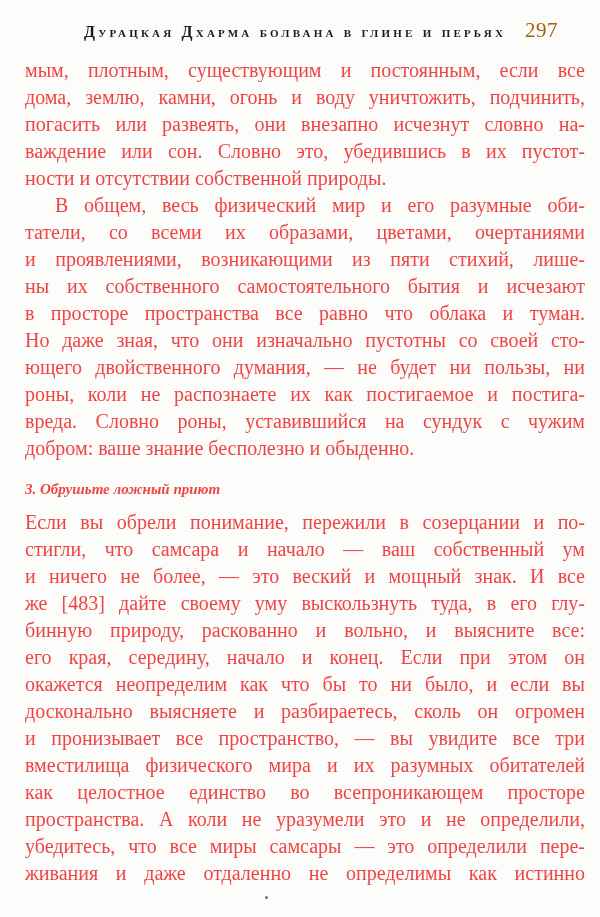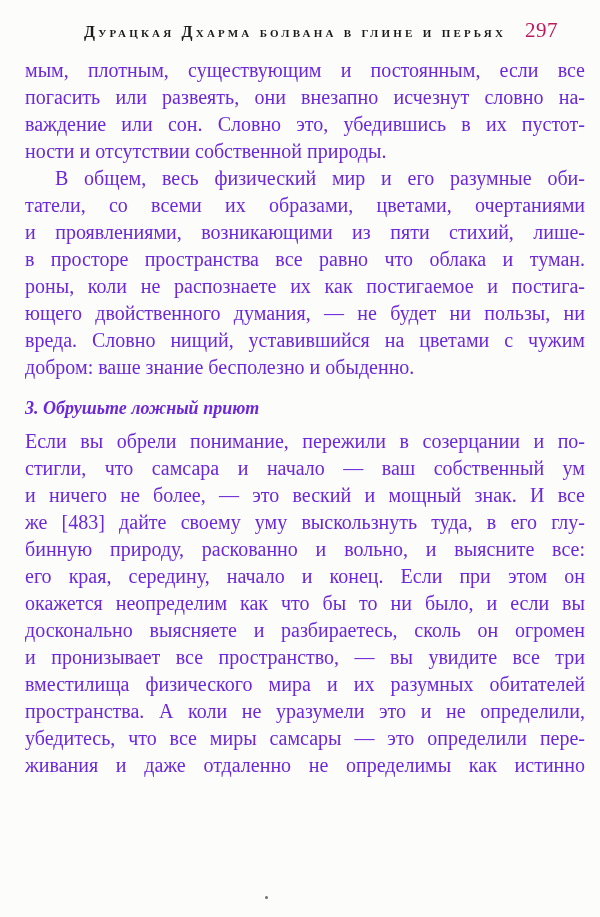--- a/index.html
+++ b/index.html
@@ -27,44 +27,44 @@
     font-weight: 600;
     letter-spacing: 0.2em;
     white-space: nowrap;
     color: #1c1c1c;
   }
   .page-number {
     position: absolute;
     right: 42px; top: 2px;
     font-size: 21px;
     letter-spacing: 0.5px;
-    color: #be185d;
+    color: #a16207;
   }
 
   
   .text-block {
     position: absolute;
     left: 25px; top: 57px;
     width: 560px;
   }
   .para { margin: 0; padding: 0; }
   .line {
     font-size: 20px;
     line-height: 27px;
     text-align: justify;
     text-align-last: justify;
-    color: #6d28d9;
+    color: #ef4444;
   }
   .line.short { text-align-last: left; }
   .line.indent { text-indent: 30px; }
 
   .section-heading .line {
     font-style: italic;
     font-weight: bold;
-    font-size: 18px;
+    font-size: 15px;
     text-align-last: left;
     margin-top: 8px;
   }
   .section-heading { margin: 14px 0 6px 0; }
 
   
   .ink-speck {
     position: absolute;
     left: 265px; top: 896px;
     width: 3px; height: 3px;
@@ -77,51 +77,55 @@
 
 <header class="page-header">
   <div class="running-title">Дурацкая Дхарма болвана в глине и перьях</div>
   <div class="page-number">297</div>
 </header>
 
 <main class="text-block">
 
   <section class="para">
     <div class="line">мым, плотным, существующим и постоянным, если все</div>
+    <div class="line">дома, землю, камни, огонь и воду уничтожить, подчинить,</div>
     <div class="line">погасить или развеять, они внезапно исчезнут словно на-</div>
     <div class="line">важдение или сон. Словно это, убедившись в их пустот-</div>
     <div class="line short">ности и отсутствии собственной природы.</div>
   </section>
 
   <section class="para">
     <div class="line indent">В общем, весь физический мир и его разумные оби-</div>
     <div class="line">татели, со всеми их образами, цветами, очертаниями</div>
     <div class="line">и проявлениями, возникающими из пяти стихий, лише-</div>
+    <div class="line">ны их собственного самостоятельного бытия и исчезают</div>
     <div class="line">в просторе пространства все равно что облака и туман.</div>
+    <div class="line">Но даже зная, что они изначально пустотны со своей сто-</div>
+    <div class="line">ющего двойственного думания, — не будет ни пользы, ни</div>
     <div class="line">роны, коли не распознаете их как постигаемое и постига-</div>
-    <div class="line">ющего двойственного думания, — не будет ни пользы, ни</div>
-    <div class="line">вреда. Словно нищий, уставившийся на цветами с чужим</div>
+    <div class="line">вреда. Словно роны, уставившийся на сундук с чужим</div>
     <div class="line short">добром: ваше знание бесполезно и обыденно.</div>
   </section>
 
   <section class="para section-heading">
     <div class="line">3. Обрушьте ложный приют</div>
   </section>
 
   <section class="para">
     <div class="line">Если вы обрели понимание, пережили в созерцании и по-</div>
     <div class="line">стигли, что самсара и начало — ваш собственный ум</div>
     <div class="line">и ничего не более, — это веский и мощный знак. И все</div>
     <div class="line">же [483] дайте своему уму выскользнуть туда, в его глу-</div>
     <div class="line">бинную природу, раскованно и вольно, и выясните все:</div>
     <div class="line">его края, середину, начало и конец. Если при этом он</div>
     <div class="line">окажется неопределим как что бы то ни было, и если вы</div>
     <div class="line">досконально выясняете и разбираетесь, сколь он огромен</div>
     <div class="line">и пронизывает все пространство, — вы увидите все три</div>
     <div class="line">вместилища физического мира и их разумных обитателей</div>
+    <div class="line">как целостное единство во всепроникающем просторе</div>
     <div class="line">пространства. А коли не уразумели это и не определили,</div>
     <div class="line">убедитесь, что все миры самсары — это определили пере-</div>
     <div class="line">живания и даже отдаленно не определимы как истинно</div>
   </section>
 
 </main>
 
 <div class="ink-speck"></div>
 
 </body></html>

